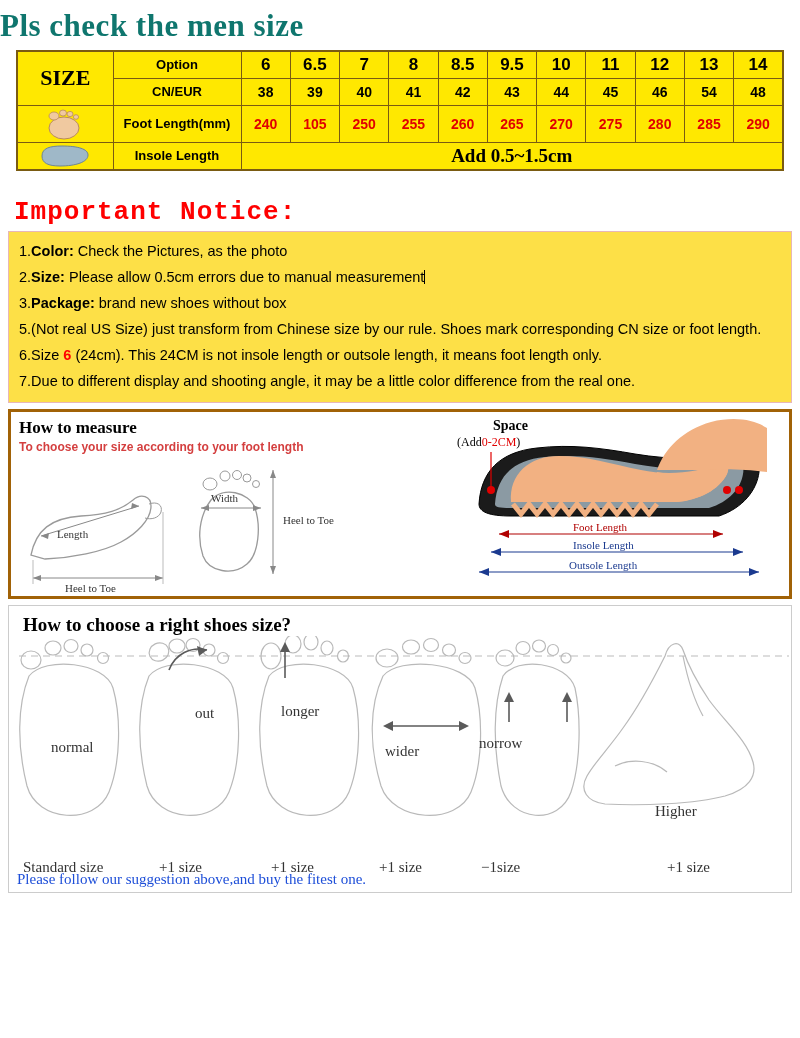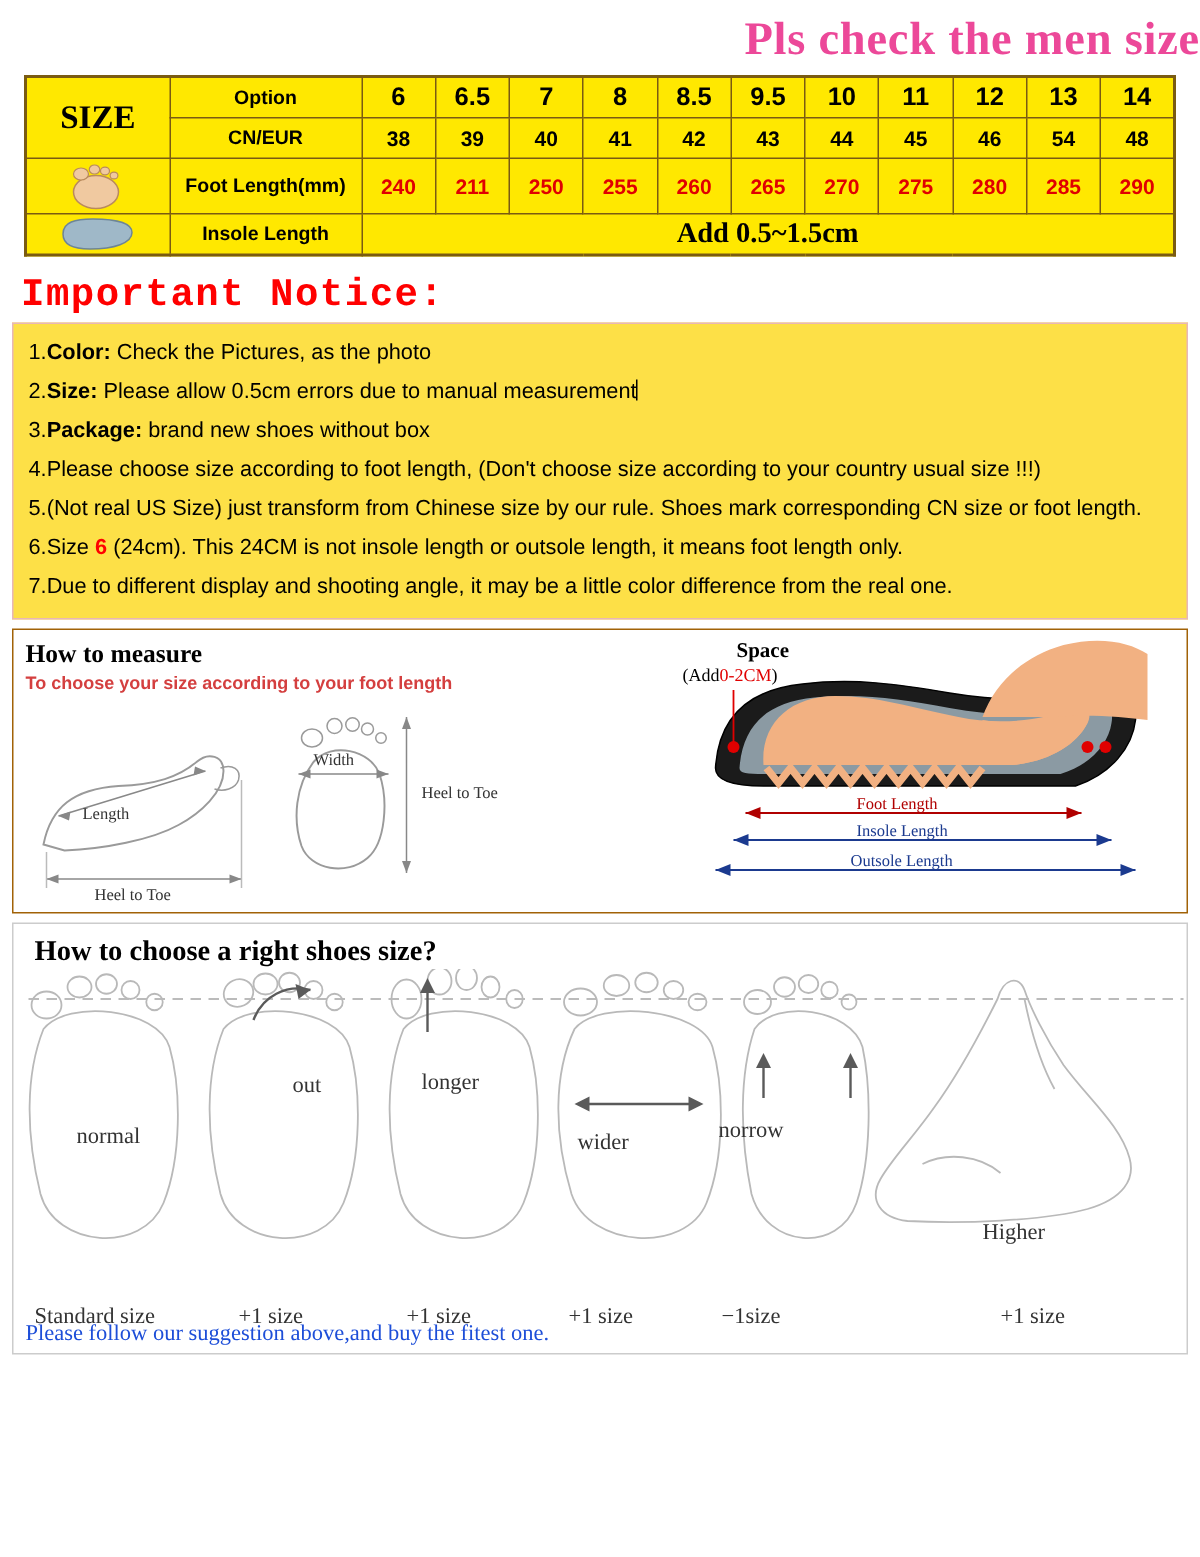--- a/index.html
+++ b/index.html
@@ -9,27 +9,27 @@
     height: 1038px;
     background: #ffffff;
     font-family: "Liberation Sans", sans-serif;
     color: #000;
     overflow: hidden;
   }
   .page { position: relative; width: 800px; height: 1038px; }
 
   
   .title {
-    text-align: right;
+    text-align: left;
     font-family: "Liberation Serif", serif;
     font-weight: bold;
     font-size: 31px;
     letter-spacing: 0.5px;
     padding: 8px 0 6px 0;
-    color: #ec4899;
+    color: #0f766e;
   }
 
   
   .size-wrap { padding: 0 16px; }
   table.size {
     width: 768px;
     border-collapse: collapse;
     background: #ffe800;
     border: 2px solid #7a5b12;
     table-layout: fixed;
@@ -65,21 +65,21 @@
     font-size: 19px !important;
     font-family: "Liberation Serif", serif;
   }
 
   
   .notice-head {
     font-family: "Liberation Mono", monospace;
     color: #ff0000;
     font-weight: bold;
     font-size: 26px;
-    padding: 10px 14px 4px 14px;
+    padding: 26px 14px 4px 14px;
     letter-spacing: 1px;
   }
   .notice-box {
     margin: 0 8px;
     border: 1px solid #e8b7b7;
     background: #fde047;
     padding: 6px 8px 8px 8px;
   }
   .notice-box .line {
     font-size: 14.5px;
@@ -94,21 +94,21 @@
     display: inline-block;
     width: 1px;
     height: 14px;
     background: #000;
     vertical-align: -2px;
   }
 
   
   .measure {
     margin: 6px 8px 0 8px;
-    border: 1px solid #a16207;
+    border: 3px solid #a16207;
     height: 190px;
     position: relative;
     overflow: hidden;
     background: #fff;
   }
   .measure-left { position: absolute; left: 0; top: 0; width: 440px; height: 188px; }
   .measure-right { position: absolute; left: 440px; top: 0; width: 356px; height: 188px; }
   .m-title {
     font-family: "Liberation Serif", serif;
     font-size: 17px;
@@ -191,21 +191,21 @@
           <svg class="icon-svg" width="62" height="36" viewBox="0 0 62 36">
             <ellipse cx="30" cy="22" rx="15" ry="11" fill="#f0c9a0" stroke="#b98a5c" stroke-width="1"></ellipse>
             <ellipse cx="20" cy="10" rx="5" ry="4" fill="#f0c9a0" stroke="#b98a5c" stroke-width="0.8"></ellipse>
             <ellipse cx="29" cy="7" rx="3.5" ry="3" fill="#f0c9a0" stroke="#b98a5c" stroke-width="0.8"></ellipse>
             <ellipse cx="36" cy="8" rx="3" ry="2.6" fill="#f0c9a0" stroke="#b98a5c" stroke-width="0.8"></ellipse>
             <ellipse cx="42" cy="11" rx="2.6" ry="2.3" fill="#f0c9a0" stroke="#b98a5c" stroke-width="0.8"></ellipse>
           </svg>
         </td>
         <td class="cell-label">Foot Length(mm)</td>
         <td class="red">240</td>
-        <td class="red">211</td>
+        <td class="red">105</td>
         <td class="red">250</td>
         <td class="red">255</td>
         <td class="red">260</td>
         <td class="red">265</td>
         <td class="red">270</td>
         <td class="red">275</td>
         <td class="red">280</td>
         <td class="red">285</td>
         <td class="red">290</td>
       </tr>
@@ -227,23 +227,20 @@
     <div class="line">
       <span>1.</span><b>Color:</b><span> Check the Pictures, as the photo</span>
     </div>
     <div class="line">
       <span>2.</span><b>Size:</b><span>   Please allow 0.5cm errors due to manual measurement</span><span class="caret"></span>
     </div>
     <div class="line">
       <span>3.</span><b>Package:</b><span> brand new shoes without box</span>
     </div>
     <div class="line nblue">
-      <span>4.</span><span>Please choose size according to foot length, (Don't choose size according to your country usual size !!!)</span>
-    </div>
-    <div class="line nblue">
       <span>5.</span><span>(Not real US Size) just transform from Chinese size by our rule. Shoes mark corresponding CN size or foot length.</span>
     </div>
     <div class="line nblue">
       <span>6.</span><span>Size <span class="nred">6</span> (24cm). This 24CM is not insole length or outsole length, it means foot length only.</span>
     </div>
     <div class="line nblue">
       <span>7.</span><span>Due to different display and shooting angle, it may be a little color difference from the real one.</span>
     </div>
   </div>
 

